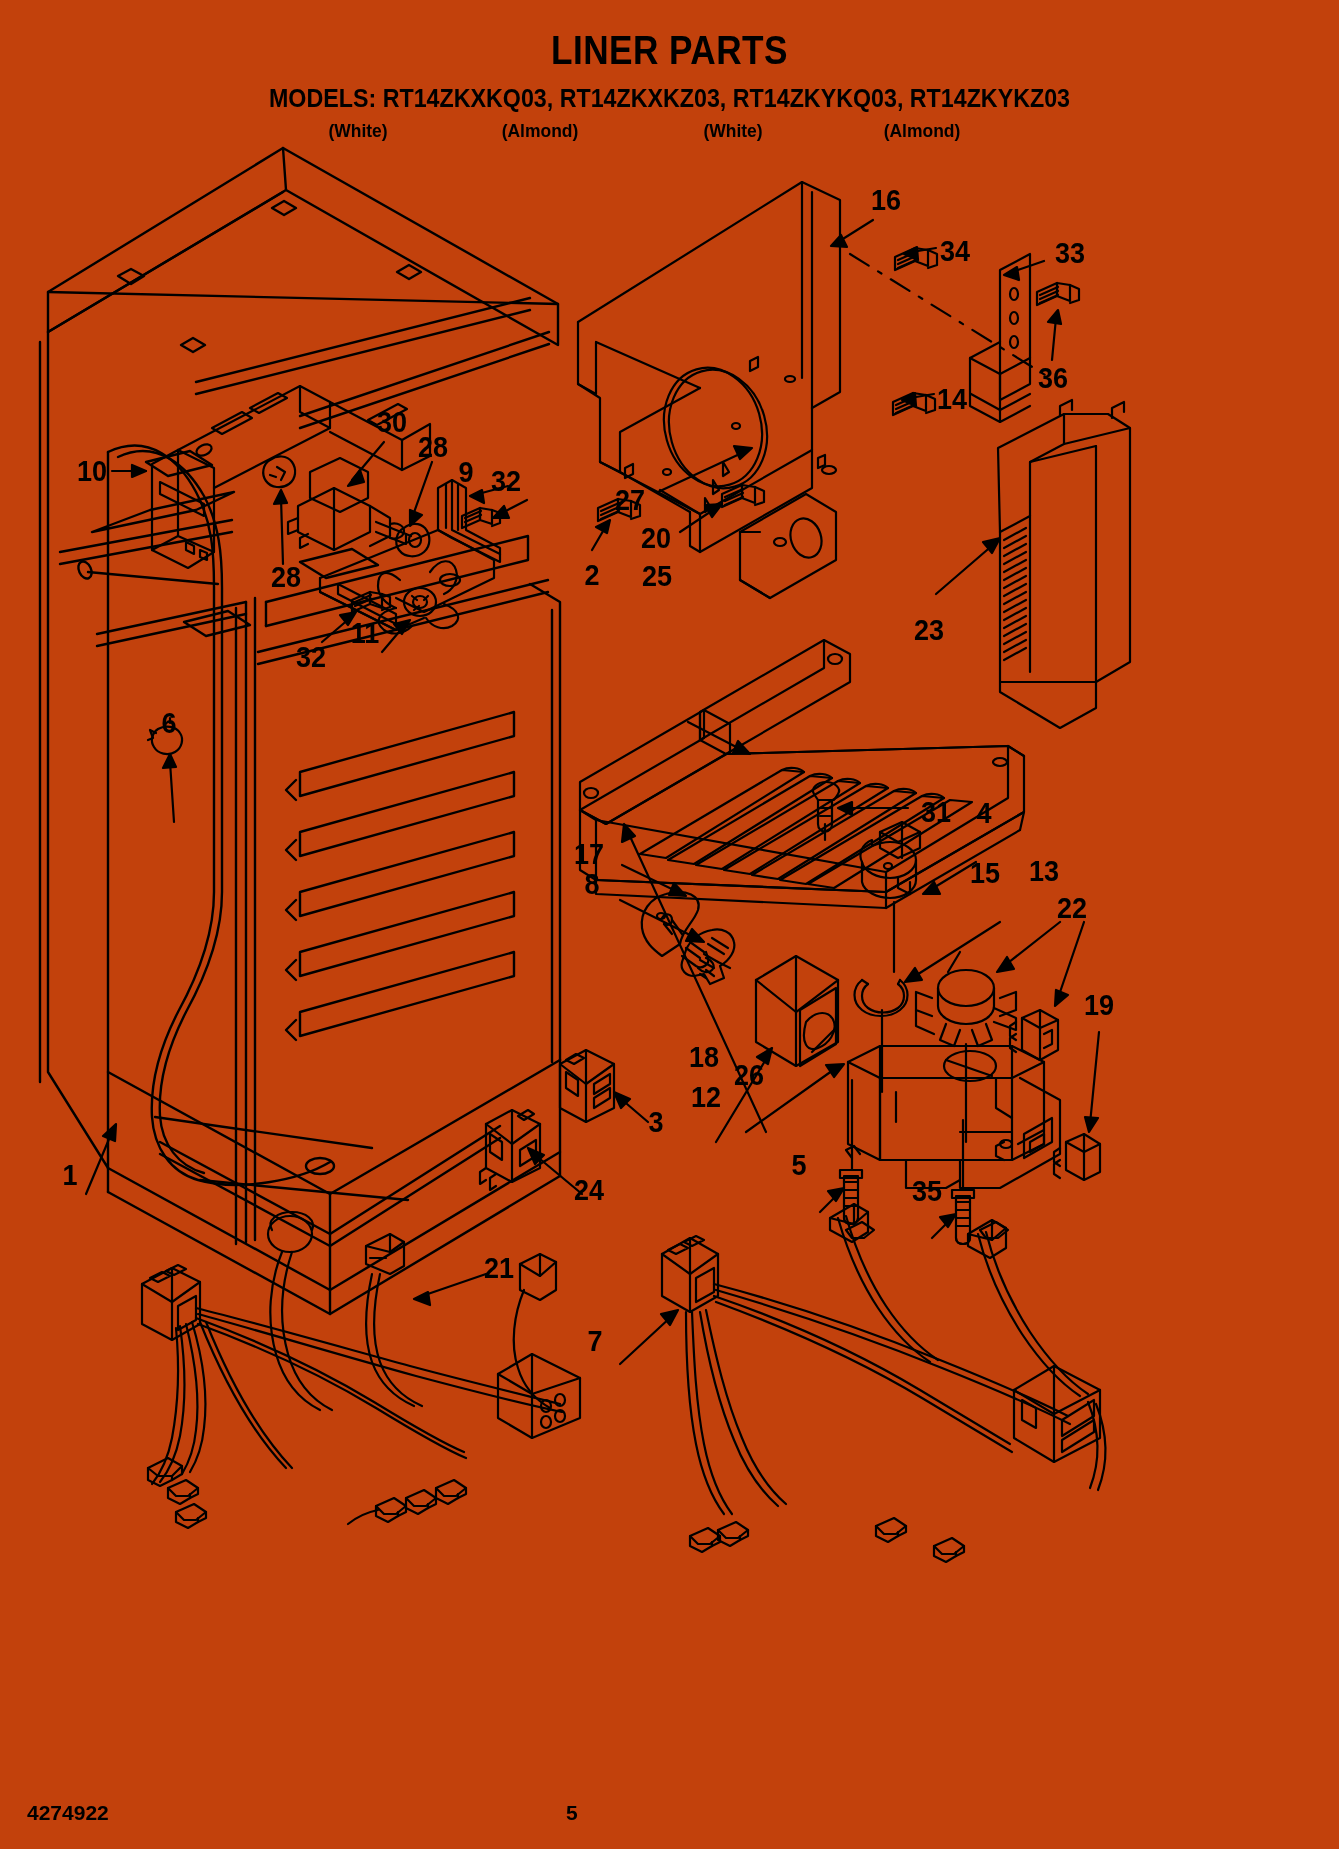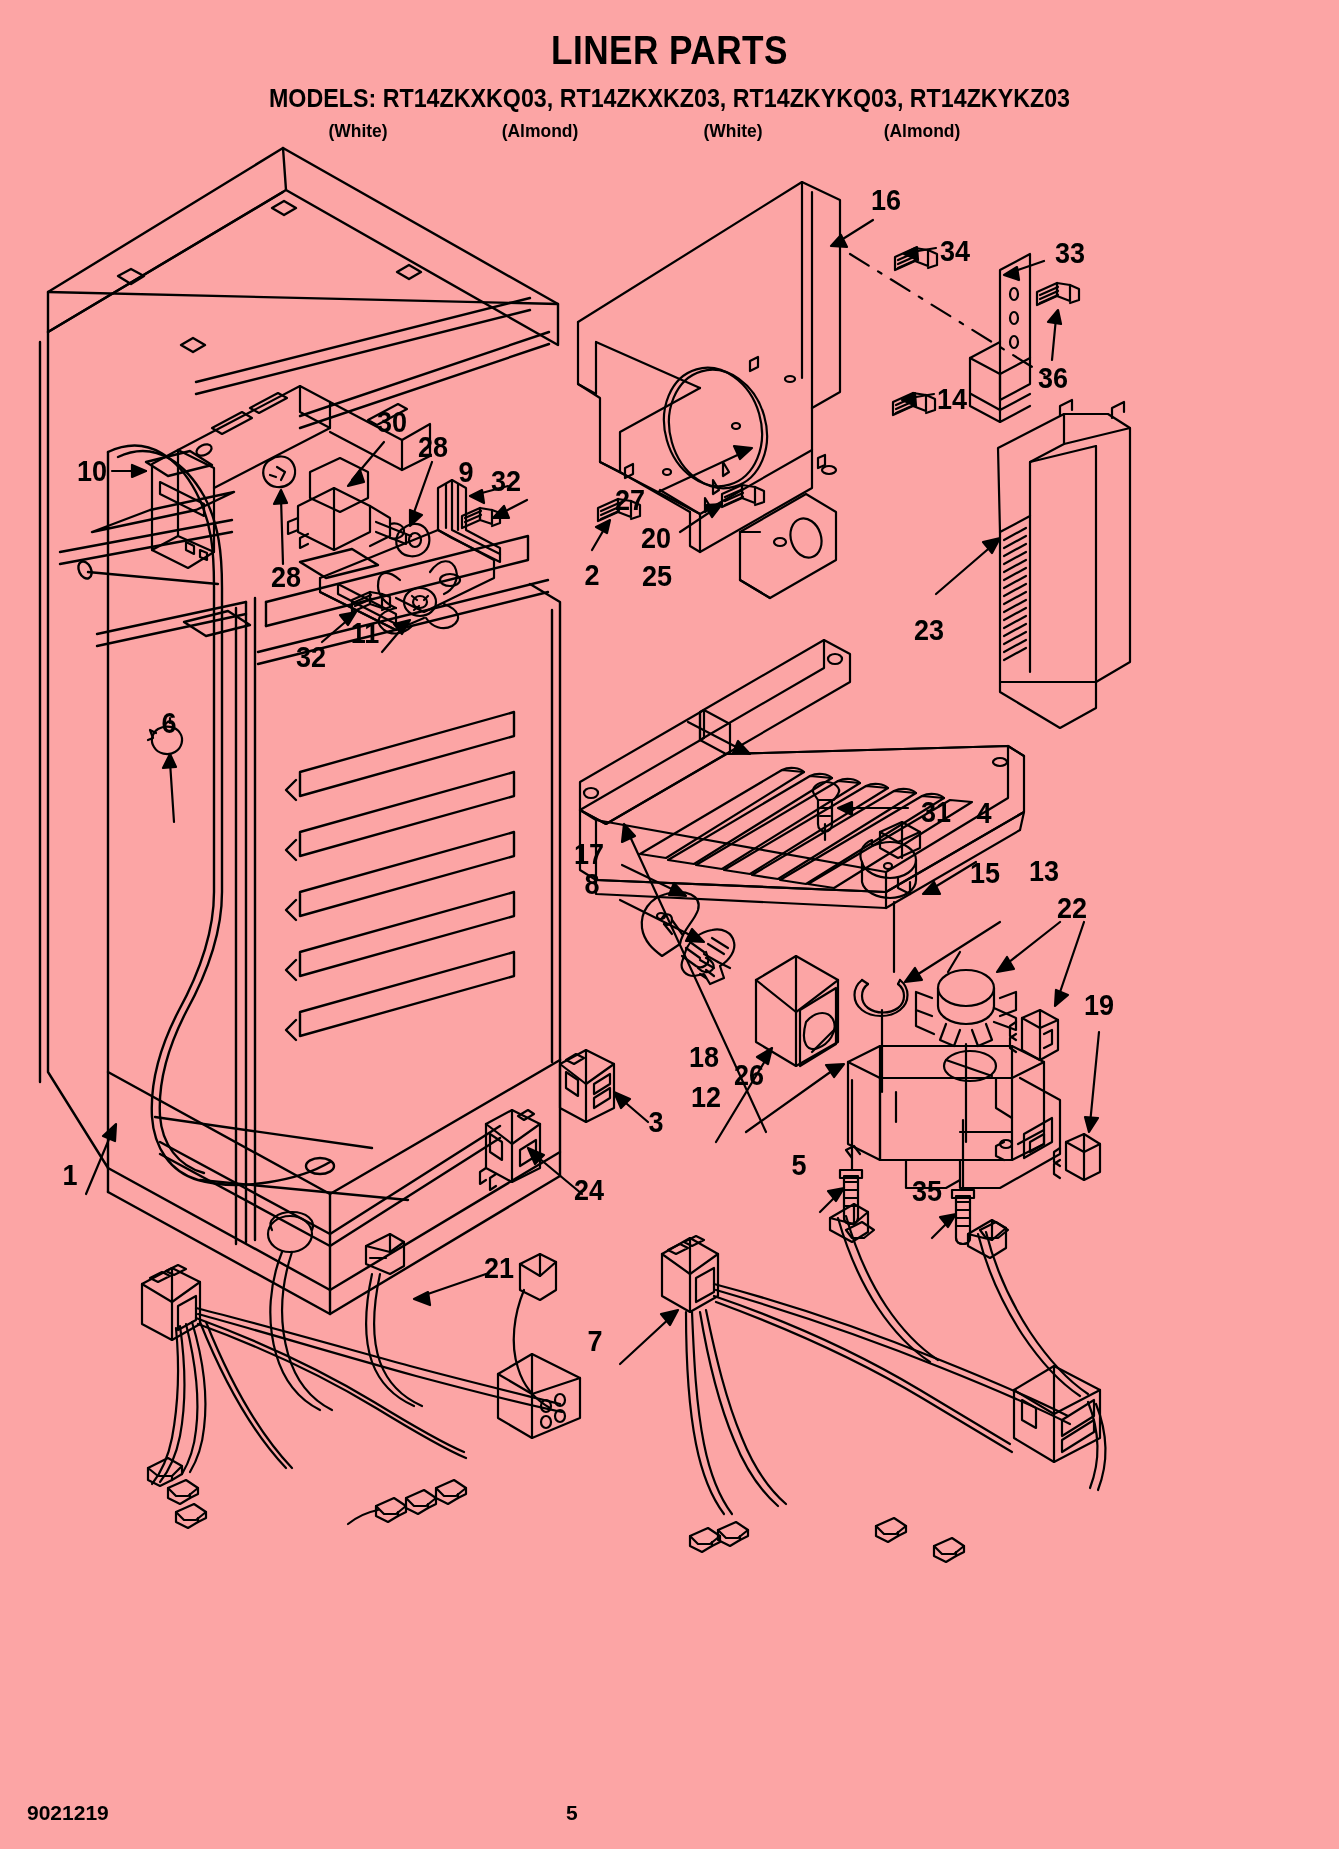--- a/index.html
+++ b/index.html
@@ -1,20 +1,20 @@
 <!DOCTYPE html>
 <html><head>
 <meta charset="utf-8">
 <style>
   html,body{margin:0;padding:0;background:#fff;}
   body{
     width:1339px;height:1849px;position:relative;overflow:hidden;
     font-family:"Liberation Sans", sans-serif;color:#000;
   }
-  .page{position:absolute;inset:0;background:#fca5a5;}
+  .page{position:absolute;inset:0;background:#c2410c;}
 
   
   .hdr{position:absolute;left:0;top:0;width:1339px;text-align:center;}
   .title{
     font-size:40px;font-weight:bold;letter-spacing:.5px;
     margin-top:30px;line-height:1;
     transform:scaleX(.88);
   }
   .models{
     font-size:25px;font-weight:bold;margin-top:16px;line-height:1;
@@ -835,17 +835,17 @@
     <div class="callout" style="left:936px;top:812px">31</div>
     <div class="callout" style="left:506px;top:481px">32</div>
     <div class="callout" style="left:311px;top:657px">32</div>
     <div class="callout" style="left:1070px;top:253px">33</div>
     <div class="callout" style="left:955px;top:251px">34</div>
     <div class="callout" style="left:927px;top:1191px">35</div>
     <div class="callout" style="left:1053px;top:378px">36</div>
   </div>
 
   <div class="footer">
-    <div class="docnum">9021219</div>
+    <div class="docnum">4274922</div>
     <div class="pagenum">5</div>
   </div>
 
 </div>
 
 </body></html>

